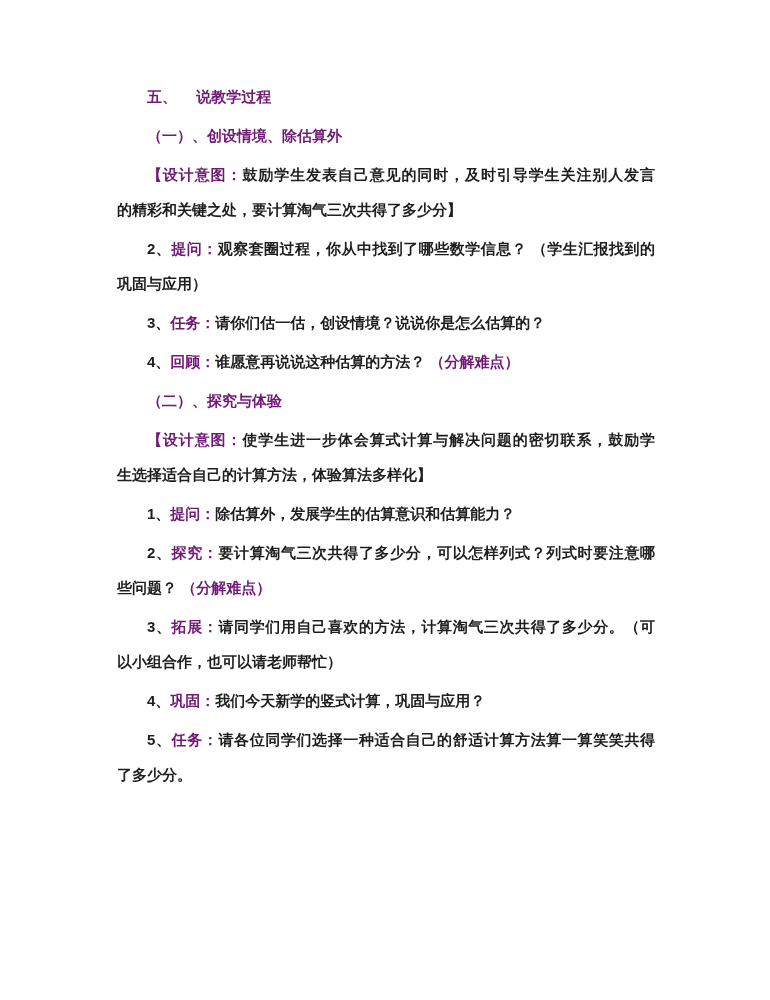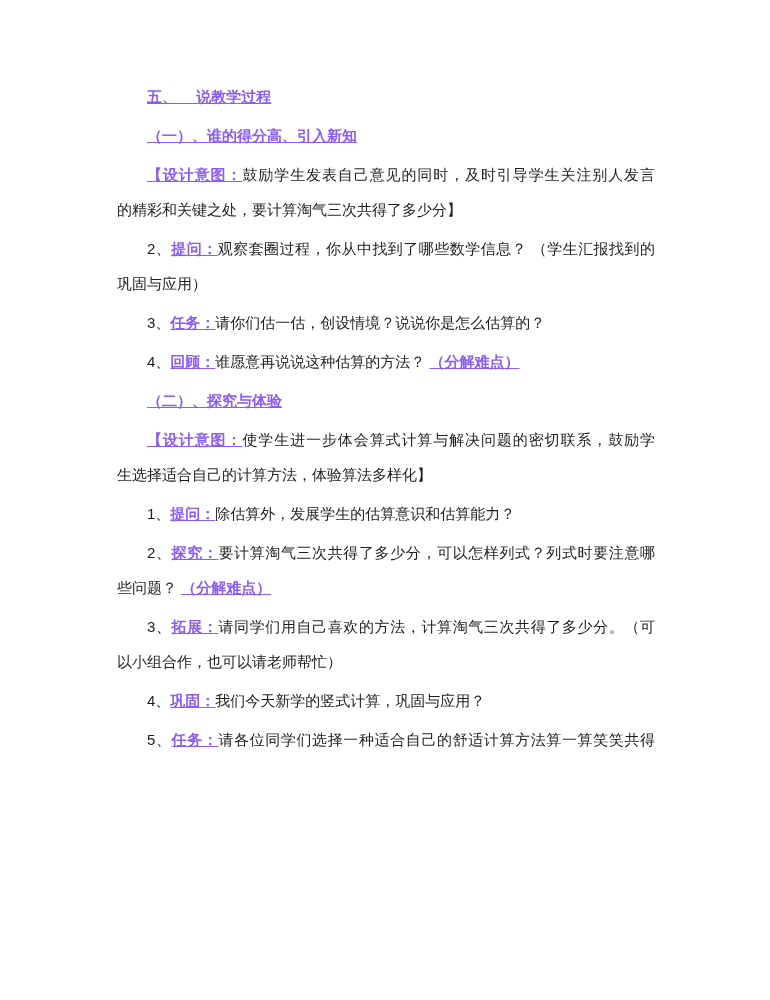--- a/index.html
+++ b/index.html
@@ -40,37 +40,36 @@
   
   .line.fill {
     text-align-last: justify;
   }
   
   .line.first {
     text-indent: 2em;
   }
   .line b {
     font-weight: 700;
-    color: #8b5cf6;
-    text-decoration: underline;
+    color: #701a75;
   }
   .line span {
-    font-weight: 400;
+    font-weight: 700;
   }
 </style>
 </head>
 <body>
 
 <div class="page">
   <div class="doc-body">
       <div class="para">
         <div class="line first"><b>五、　 说教学过程</b></div>
       </div>
       <div class="para">
-        <div class="line first"><b>（一）、谁的得分高、引入新知</b></div>
+        <div class="line first"><b>（一）、创设情境、除估算外</b></div>
       </div>
       <div class="para">
         <div class="line first fill"><b>【设计意图：</b><span>鼓励学生发表自己意见的同时，及时引导学生关注别人发言</span></div>
         <div class="line"><span>的精彩和关键之处，要计算淘气三次共得了多少分】</span></div>
       </div>
       <div class="para">
         <div class="line first fill"><span>2、</span><b>提问：</b><span>观察套圈过程，你从中找到了哪些数学信息？ （学生汇报找到的</span></div>
         <div class="line"><span>巩固与应用）</span></div>
       </div>
       <div class="para">
@@ -95,15 +94,16 @@
       </div>
       <div class="para">
         <div class="line first fill"><span>3、</span><b>拓展：</b><span>请同学们用自己喜欢的方法，计算淘气三次共得了多少分。（可</span></div>
         <div class="line"><span>以小组合作，也可以请老师帮忙）</span></div>
       </div>
       <div class="para">
         <div class="line first"><span>4、</span><b>巩固：</b><span>我们今天新学的竖式计算，巩固与应用？</span></div>
       </div>
       <div class="para">
         <div class="line first fill"><span>5、</span><b>任务：</b><span>请各位同学们选择一种适合自己的舒适计算方法算一算笑笑共得</span></div>
+        <div class="line"><span>了多少分。</span></div>
       </div>
     </div>
 </div>
 
 </body></html>

